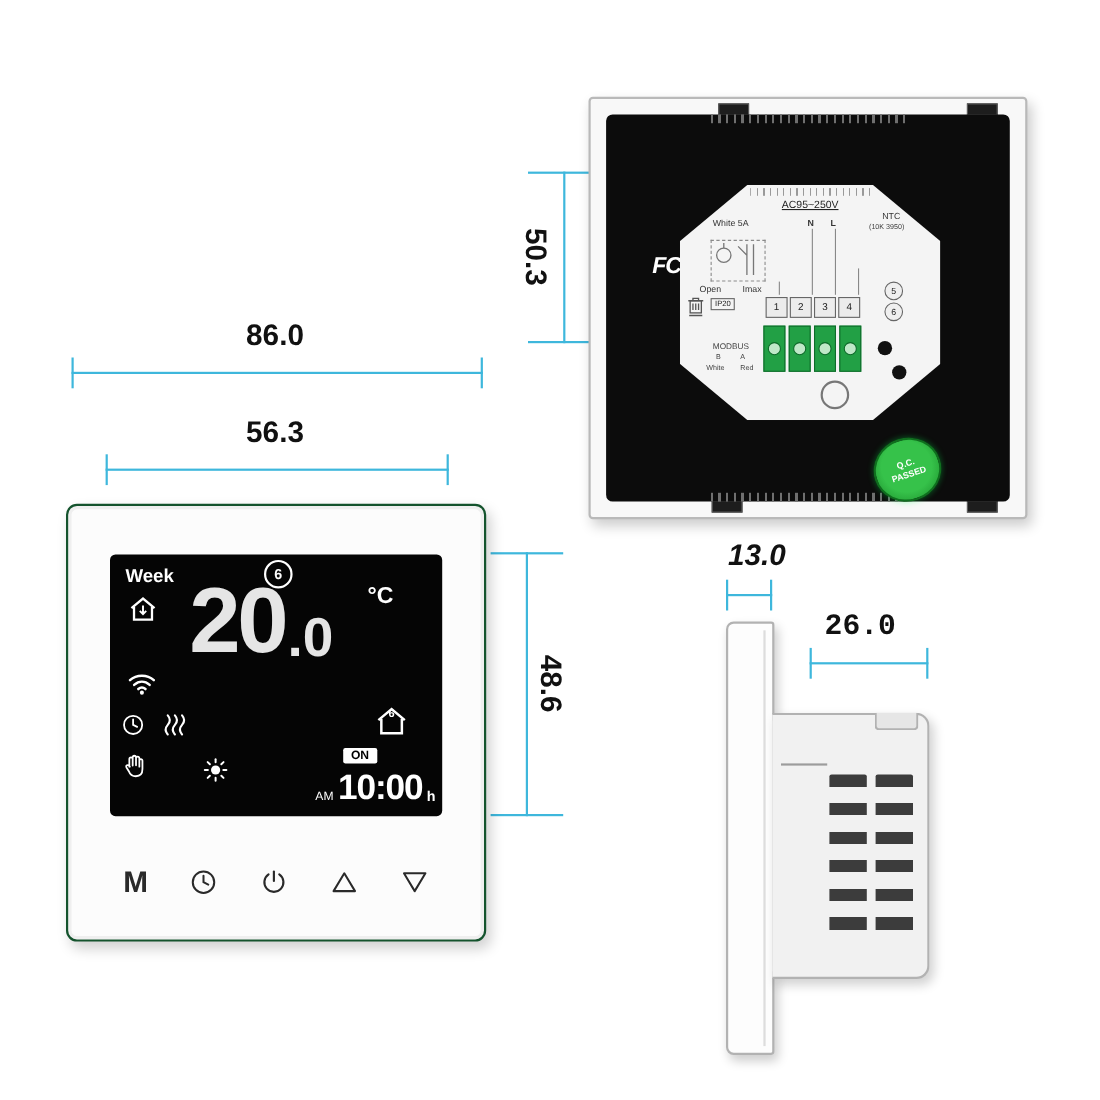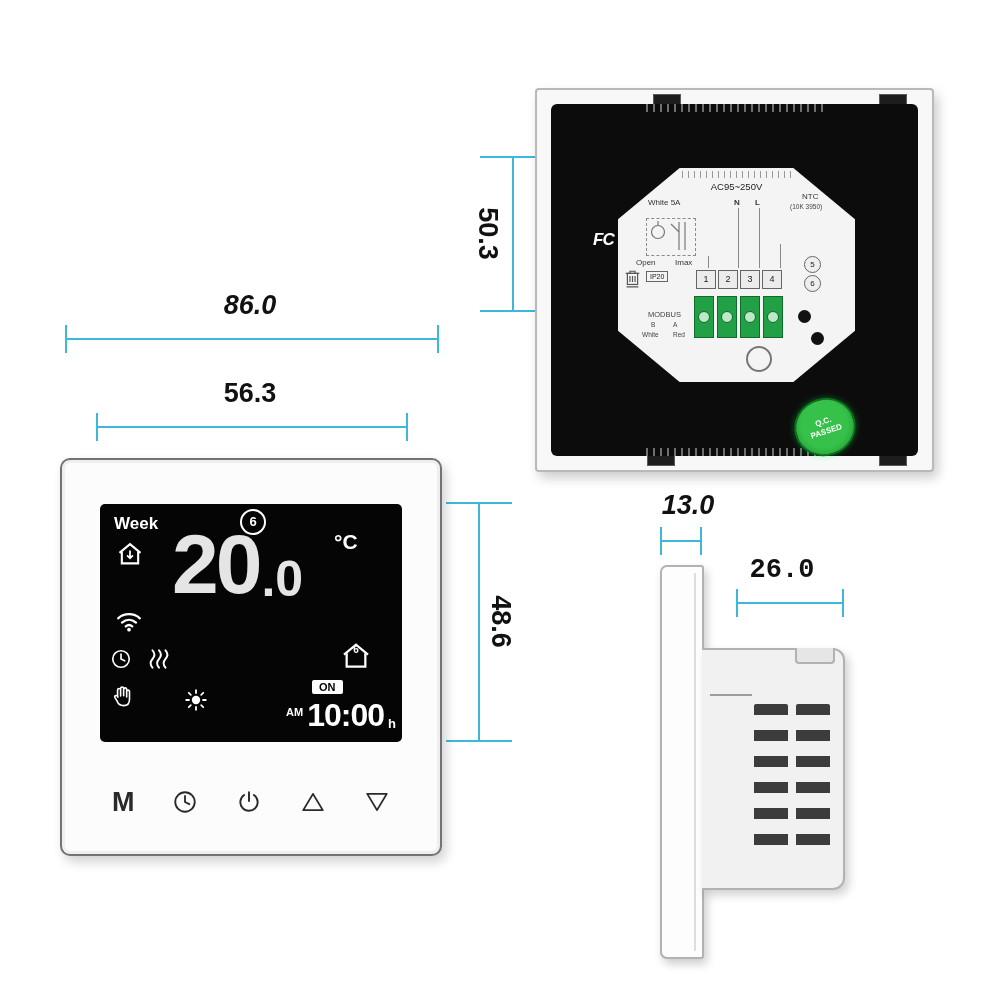--- a/index.html
+++ b/index.html
@@ -8,57 +8,57 @@
 
   
   .dim-label{position:absolute;font-size:27px;font-weight:bold;color:#111;text-align:center;white-space:nowrap;}
   .dim-label.rot{transform:rotate(90deg);}
   .dimline-h{position:absolute;height:2px;background:#3eb7dc;}
   .dimline-v{position:absolute;width:2px;background:#3eb7dc;}
   .unit-label{position:absolute;left:106px;top:52px;font-size:46px;font-weight:bold;letter-spacing:1px;}
 
   
   .front-panel{position:absolute;left:60px;top:458px;width:378px;height:394px;background:#fcfcfc;
-               border:2px solid #737373;border-radius:10px;box-shadow:4px 6px 12px rgba(0,0,0,.18), inset 0 0 0 3px #efefef;}
+               border:2px solid #14532d;border-radius:10px;box-shadow:4px 6px 12px rgba(0,0,0,.18), inset 0 0 0 3px #efefef;}
   .front-display{position:absolute;left:38px;top:44px;width:302px;height:238px;background:#050505;border-radius:5px;}
   .fd-week{position:absolute;left:14px;top:10px;color:#fff;font-size:17px;font-weight:bold;}
   .fd-daybadge{position:absolute;left:140px;top:5px;width:22px;height:22px;border:2px solid #fff;border-radius:50%;
                color:#fff;font-size:13px;font-weight:bold;text-align:center;line-height:21px;}
   .fd-temp{position:absolute;left:72px;top:22px;display:flex;align-items:flex-end;color:#e5e5e5;}
   .fd-temp-main{font-size:84px;font-weight:bold;line-height:0.92;letter-spacing:-3px;}
   .fd-temp-dec{font-size:50px;font-weight:bold;line-height:0.95;margin-left:2px;}
   .fd-unit{position:absolute;left:234px;top:26px;color:#fff;font-size:21px;font-weight:bold;}
   .fd-on{position:absolute;left:212px;top:176px;background:#fff;color:#000;font-size:11px;font-weight:bold;
          padding:1px 7px;border-radius:2px;}
   .fd-time{position:absolute;right:6px;bottom:8px;display:flex;align-items:flex-end;color:#fff;}
-  .fd-am{font-size:11px;font-weight:bold;margin-right:4px;margin-bottom:16px;}
+  .fd-am{font-size:11px;font-weight:normal;margin-right:4px;margin-bottom:4px;}
   .fd-clockdigits{font-size:32px;font-weight:bold;letter-spacing:-1px;}
   .fd-h{font-size:13px;font-weight:bold;margin-left:4px;margin-bottom:3px;}
   .fd-icon{position:absolute;line-height:0;}
   .house-num{position:absolute;left:0;top:10px;width:100%;text-align:center;color:#fff;font-size:10px;font-weight:bold;}
   .front-buttons{position:absolute;left:50px;right:50px;bottom:34px;height:36px;display:flex;
                  justify-content:space-between;align-items:center;}
   .btn-m{font-size:27px;font-weight:bold;color:#2a2a2a;line-height:1;}
   .front-buttons>span{line-height:0;}
 
   
   .back-panel{position:absolute;left:535px;top:88px;width:395px;height:380px;background:#f8f8f8;
               border:2px solid #b9b9b9;border-radius:4px;box-shadow:4px 6px 12px rgba(0,0,0,.2);}
   .back-black{position:absolute;left:14px;top:14px;right:14px;bottom:14px;background:#0c0c0c;border-radius:6px;}
   .clip{position:absolute;width:26px;height:9px;background:#1d1d1d;border:1px solid #5a5a5a;}
   .comb{position:absolute;left:95px;width:178px;height:8px;
         background:repeating-linear-gradient(90deg,#6f6f6f 0 2px,transparent 2px 7px);}
   .fcc-ce{position:absolute;left:42px;top:126px;color:#fff;display:flex;gap:12px;align-items:center;}
-  .fcc{font-size:17px;font-weight:bold;font-style:italic;letter-spacing:-1px;}
+  .fcc{font-size:21px;font-weight:bold;font-style:italic;letter-spacing:-1px;}
   .ce{font-size:15px;font-weight:bold;letter-spacing:3px;}
   .module{position:absolute;left:67px;top:64px;width:237px;height:214px;background:#f4f4f4;
           clip-path:polygon(26% 0%,74% 0%,100% 24%,100% 76%,74% 100%,26% 100%,0% 76%,0% 24%);}
   .mod-ticks{position:absolute;left:64px;top:3px;width:110px;height:7px;
              background:repeating-linear-gradient(90deg,#999 0 1px,transparent 1px 6px);}
-  .mod-voltage{position:absolute;left:0;top:13px;width:100%;text-align:center;font-size:9.5px;color:#222;}
+  .mod-voltage{position:absolute;left:0;top:13px;width:100%;text-align:center;font-size:9.5px;color:#222;text-decoration:underline;}
   .mod-small{position:absolute;font-size:8px;color:#333;white-space:nowrap;}
   .mod-tiny{position:absolute;font-size:6.5px;color:#444;white-space:nowrap;}
   .relay-box{position:absolute;left:28px;top:50px;width:48px;height:36px;border:1px dashed #8a8a8a;}
   .wire{position:absolute;width:1px;background:#888;}
   .term-row{position:absolute;left:78px;top:102px;display:flex;gap:2px;}
   .term-box{width:18px;height:17px;border:1px solid #666;background:#ececec;font-size:9px;color:#222;
             text-align:center;line-height:17px;}
   .aux-circle{position:absolute;width:15px;height:15px;border:1px solid #666;border-radius:50%;
               font-size:8px;color:#222;text-align:center;line-height:15px;background:#efefef;}
   .ip-box{position:absolute;left:28px;top:103px;border:1px solid #666;font-size:7px;color:#222;padding:1px 3px;}
@@ -86,21 +86,21 @@
   .side-notch{position:absolute;right:8px;top:-2px;width:36px;height:14px;background:#e6e6e6;
               border:2px solid #b2b2b2;border-top:none;border-radius:0 0 4px 4px;}
   .side-seam{position:absolute;left:8px;top:44px;width:42px;height:2px;background:#9c9c9c;}
 </style>
 </head>
 <body>
 
 <div class="canvas">
 
 
-  <div class="dim-label" style="left:200px;top:290px;width:100px;font-style:italic;">86.0</div>
+  <div class="dim-label" style="left:200px;top:290px;width:100px;">86.0</div>
   <div class="dimline-h" style="left:65px;top:338px;width:374px;"></div>
   <div class="dimline-v" style="left:65px;top:325px;height:28px;"></div>
   <div class="dimline-v" style="left:437px;top:325px;height:28px;"></div>
 
   <div class="dim-label" style="left:200px;top:378px;width:100px;">56.3</div>
   <div class="dimline-h" style="left:96px;top:426px;width:312px;"></div>
   <div class="dimline-v" style="left:96px;top:413px;height:28px;"></div>
   <div class="dimline-v" style="left:406px;top:413px;height:28px;"></div>
 
   <div class="dim-label rot" style="left:460px;top:606px;width:80px;">48.6</div>

